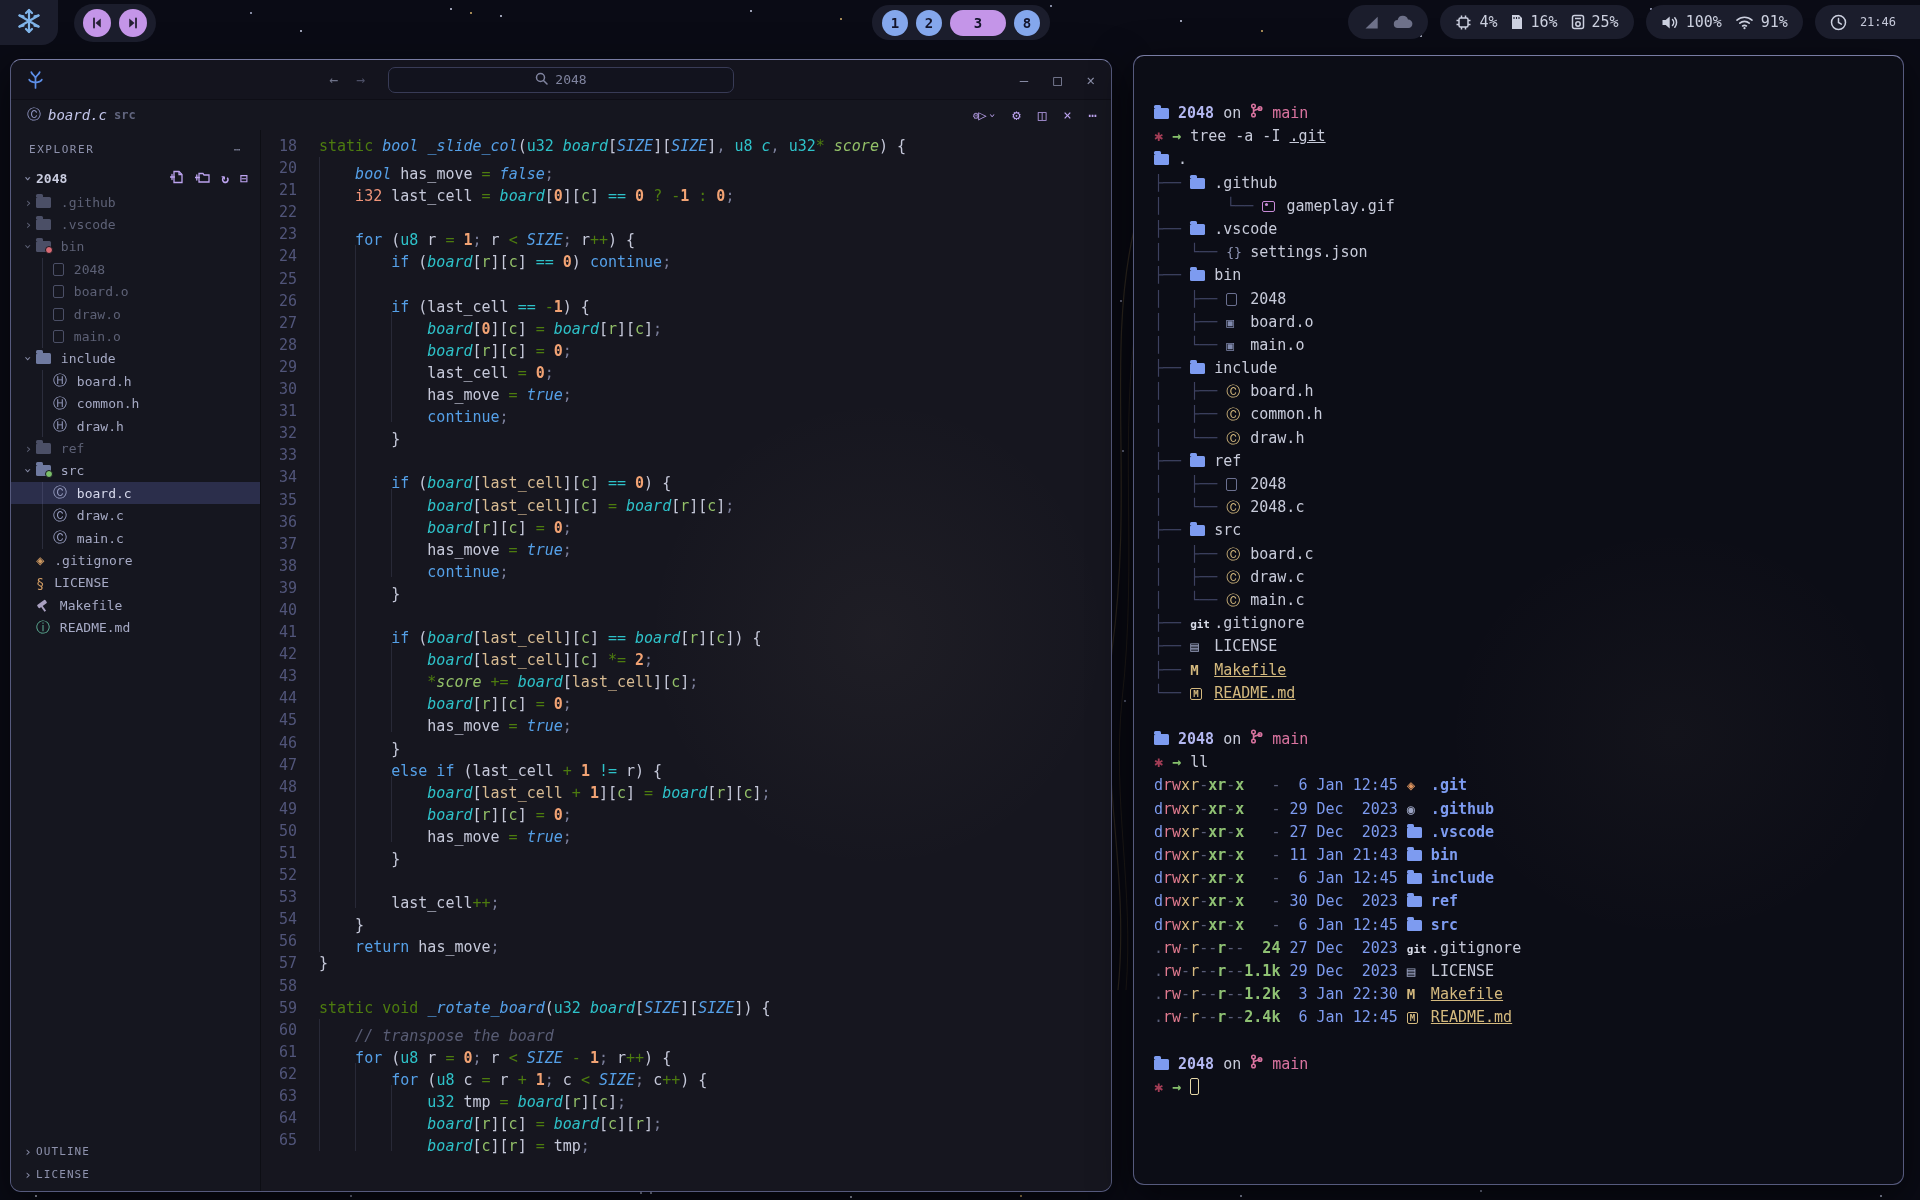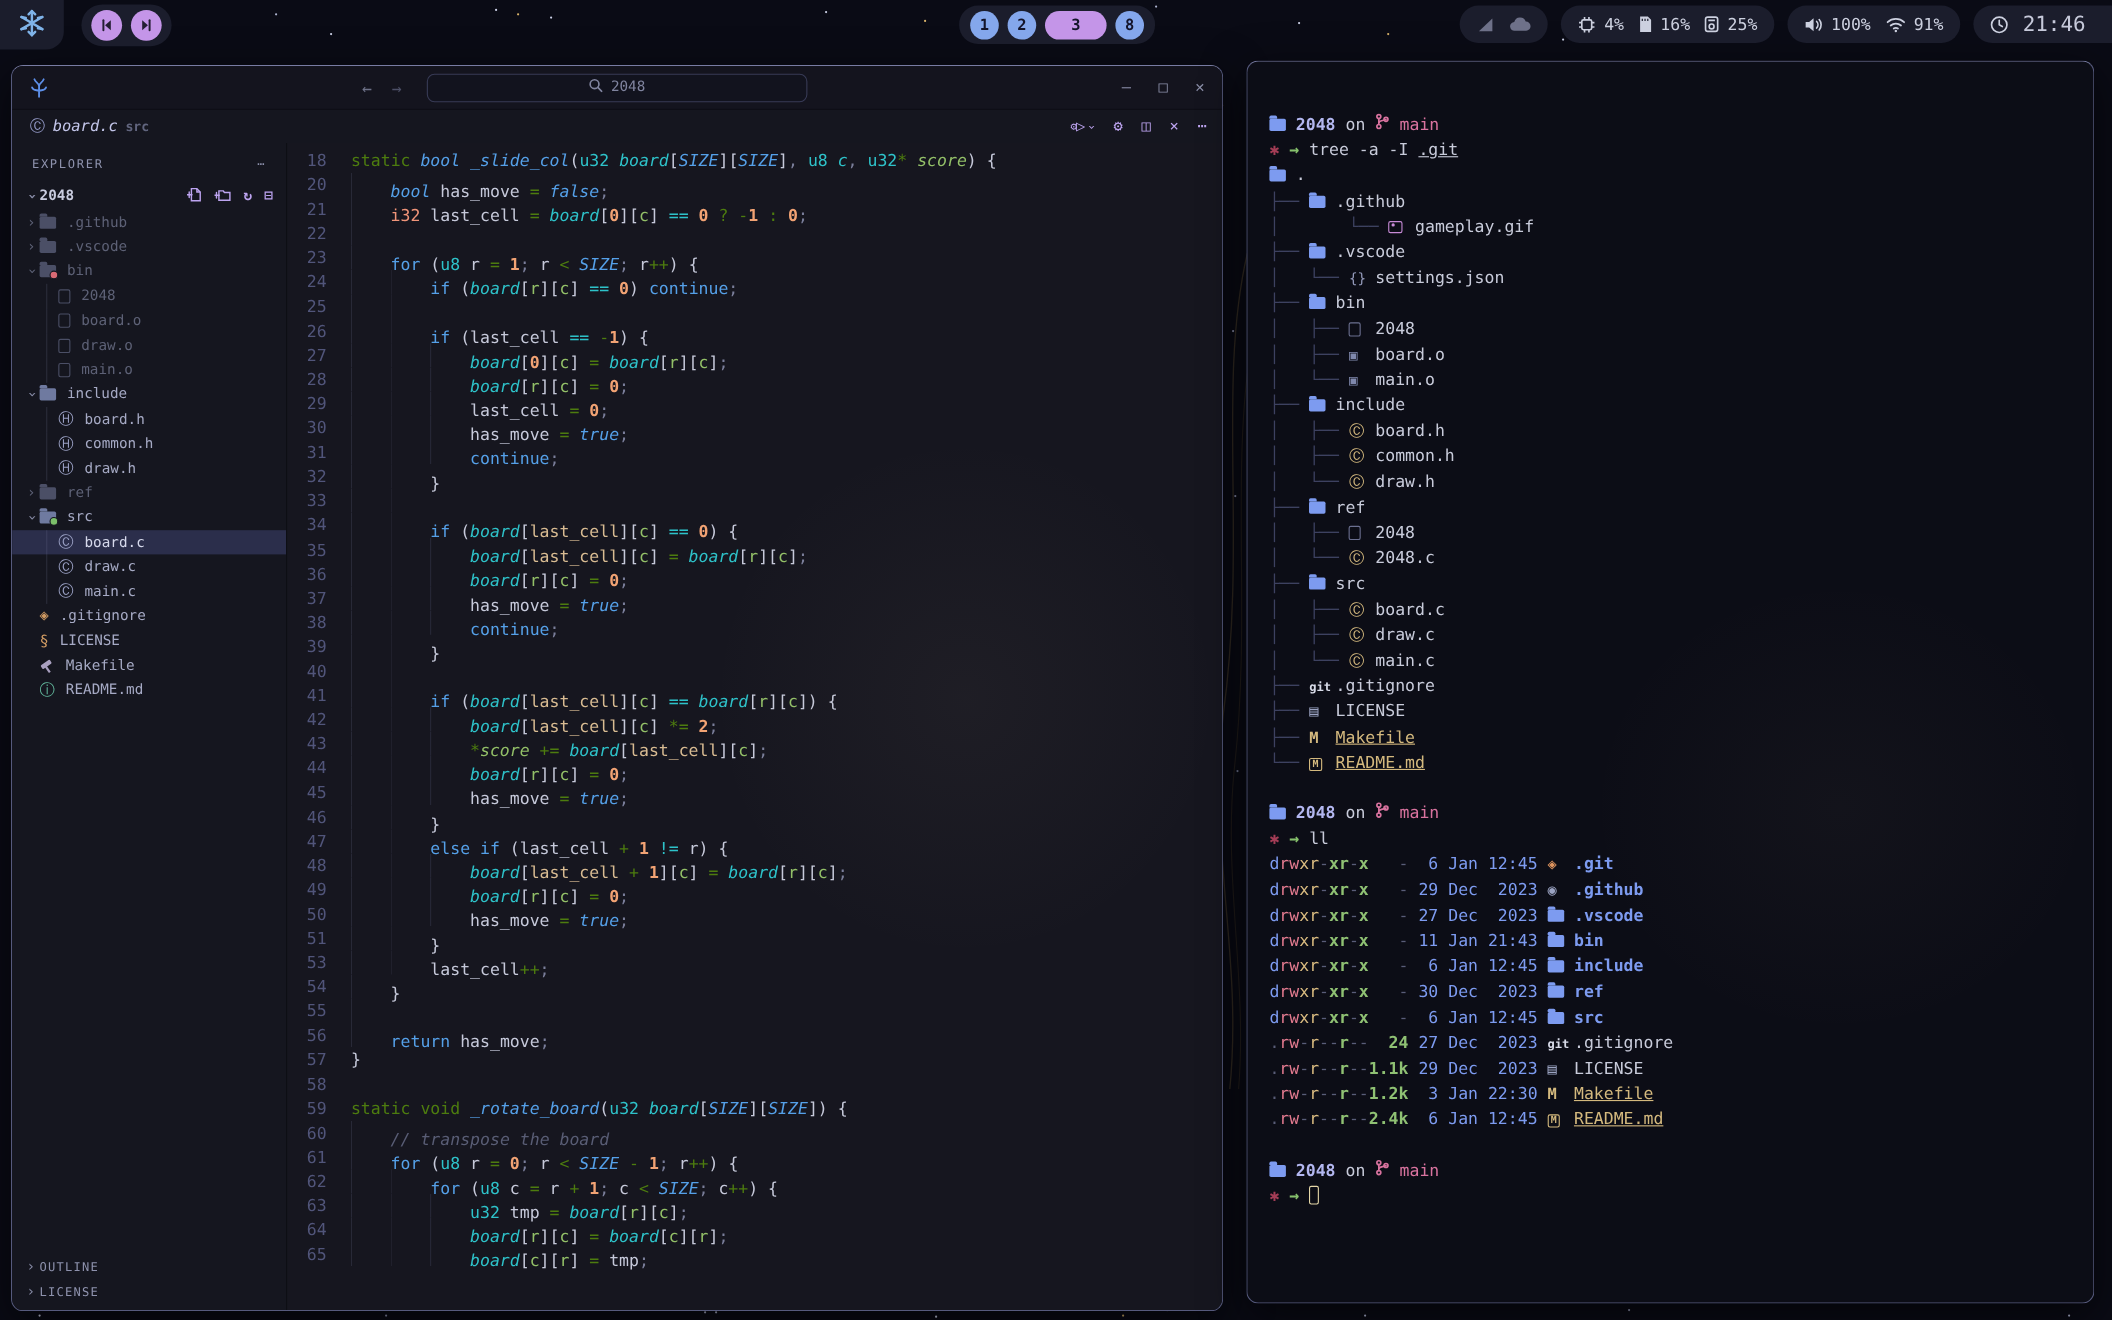--- a/index.html
+++ b/index.html
@@ -225,21 +225,21 @@
             <span>91%</span>
         </span>
       </div>
       <div class="pill clockpill">
         <span class="tbico">
           <svg width="17" height="17" viewBox="0 0 17 17" fill="none" stroke="#ccd0df" stroke-width="1.5">
               <circle cx="8.5" cy="8.5" r="7"></circle>
               <path d="M8.5 4.5v4l2.8 1.6" stroke-linecap="round"></path>
             </svg>
         </span>
-        <span style="font-size:19px">21:46</span>
+        <span style="font-size:12px">21:46</span>
       </div>
     </div>
   </header>
 
   <section class="win editor">
     <div class="titlebar">
       <span class="tb-logo">
         <svg width="19" height="19" viewBox="0 0 18 18" fill="none" stroke="#5d8fe8" stroke-width="1.6" stroke-linecap="round">
           <path d="M9 17V8M9 8C9 5 6 5 5 2M9 8c0-3 3-3 4-6M9 12c-2-1-5 0-6-3M9 12c2-1 5 0 6-3"></path>
         </svg>
@@ -462,23 +462,23 @@
           <div class="cl"><span class="g">42</span><span class="cb"><span class="gu"></span><span class="gu"></span><span class="gu"></span><span class="ti">board</span><span class="w">[</span><span class="tn">last_cell</span><span class="w">][</span><span class="g2">c</span><span class="w">] </span><span class="p">*= </span><span class="o">2</span><span class="d">;</span></span></div>
           <div class="cl"><span class="g">43</span><span class="cb"><span class="gu"></span><span class="gu"></span><span class="gu"></span><span class="p">*</span><span class="gi">score </span><span class="p">+= </span><span class="ti">board</span><span class="w">[</span><span class="tn">last_cell</span><span class="w">][</span><span class="g2">c</span><span class="w">]</span><span class="d">;</span></span></div>
           <div class="cl"><span class="g">44</span><span class="cb"><span class="gu"></span><span class="gu"></span><span class="gu"></span><span class="ti">board</span><span class="w">[</span><span class="g2">r</span><span class="w">][</span><span class="g2">c</span><span class="w">] </span><span class="p">= </span><span class="o">0</span><span class="d">;</span></span></div>
           <div class="cl"><span class="g">45</span><span class="cb"><span class="gu"></span><span class="gu"></span><span class="gu"></span><span class="w">has_move </span><span class="p">= </span><span class="bi">true</span><span class="d">;</span></span></div>
           <div class="cl"><span class="g">46</span><span class="cb"><span class="gu"></span><span class="gu"></span><span class="w">}</span></span></div>
           <div class="cl"><span class="g">47</span><span class="cb"><span class="gu"></span><span class="gu"></span><span class="b">else if </span><span class="w">(last_cell </span><span class="p">+ </span><span class="o">1 </span><span class="t">!= </span><span class="w">r) {</span></span></div>
           <div class="cl"><span class="g">48</span><span class="cb"><span class="gu"></span><span class="gu"></span><span class="gu"></span><span class="ti">board</span><span class="w">[</span><span class="tn">last_cell </span><span class="p">+ </span><span class="o">1</span><span class="w">][</span><span class="g2">c</span><span class="w">] </span><span class="p">= </span><span class="ti">board</span><span class="w">[</span><span class="g2">r</span><span class="w">][</span><span class="g2">c</span><span class="w">]</span><span class="d">;</span></span></div>
           <div class="cl"><span class="g">49</span><span class="cb"><span class="gu"></span><span class="gu"></span><span class="gu"></span><span class="ti">board</span><span class="w">[</span><span class="g2">r</span><span class="w">][</span><span class="g2">c</span><span class="w">] </span><span class="p">= </span><span class="o">0</span><span class="d">;</span></span></div>
           <div class="cl"><span class="g">50</span><span class="cb"><span class="gu"></span><span class="gu"></span><span class="gu"></span><span class="w">has_move </span><span class="p">= </span><span class="bi">true</span><span class="d">;</span></span></div>
           <div class="cl"><span class="g">51</span><span class="cb"><span class="gu"></span><span class="gu"></span><span class="w">}</span></span></div>
+          <div class="cl"><span class="g">52</span><span class="cb"><span class="gu"></span><span class="gu"></span></span></div>
           <div class="cl"><span class="g">53</span><span class="cb"><span class="gu"></span><span class="gu"></span><span class="w">last_cell</span><span class="p">++</span><span class="d">;</span></span></div>
           <div class="cl"><span class="g">54</span><span class="cb"><span class="gu"></span><span class="w">}</span></span></div>
-          <div class="cl"><span class="g">55</span><span class="cb"><span class="gu"></span></span></div>
           <div class="cl"><span class="g">56</span><span class="cb"><span class="gu"></span><span class="b">return </span><span class="w">has_move</span><span class="d">;</span></span></div>
           <div class="cl"><span class="g">57</span><span class="cb"><span class="w">}</span></span></div>
           <div class="cl"><span class="g">58</span><span class="cb"></span></div>
           <div class="cl"><span class="g">59</span><span class="cb"><span class="p">static void </span><span class="bi">_rotate_board</span><span class="w">(</span><span class="t">u32 </span><span class="ti">board</span><span class="w">[</span><span class="bi">SIZE</span><span class="w">][</span><span class="bi">SIZE</span><span class="w">]) {</span></span></div>
           <div class="cl"><span class="g">60</span><span class="cb"><span class="gu"></span><span class="c">// transpose the board</span></span></div>
           <div class="cl"><span class="g">61</span><span class="cb"><span class="gu"></span><span class="b">for </span><span class="w">(</span><span class="t">u8 </span><span class="w">r </span><span class="p">= </span><span class="o">0</span><span class="d">; </span><span class="w">r </span><span class="p">&lt; </span><span class="bi">SIZE </span><span class="p">- </span><span class="o">1</span><span class="d">; </span><span class="w">r</span><span class="p">++</span><span class="w">) {</span></span></div>
           <div class="cl"><span class="g">62</span><span class="cb"><span class="gu"></span><span class="gu"></span><span class="b">for </span><span class="w">(</span><span class="t">u8 </span><span class="w">c </span><span class="p">= </span><span class="w">r </span><span class="p">+ </span><span class="o">1</span><span class="d">; </span><span class="w">c </span><span class="p">&lt; </span><span class="bi">SIZE</span><span class="d">; </span><span class="w">c</span><span class="p">++</span><span class="w">) {</span></span></div>
           <div class="cl"><span class="g">63</span><span class="cb"><span class="gu"></span><span class="gu"></span><span class="gu"></span><span class="t">u32 </span><span class="w">tmp </span><span class="p">= </span><span class="ti">board</span><span class="w">[</span><span class="g2">r</span><span class="w">][</span><span class="g2">c</span><span class="w">]</span><span class="d">;</span></span></div>
           <div class="cl"><span class="g">64</span><span class="cb"><span class="gu"></span><span class="gu"></span><span class="gu"></span><span class="ti">board</span><span class="w">[</span><span class="g2">r</span><span class="w">][</span><span class="g2">c</span><span class="w">] </span><span class="p">= </span><span class="ti">board</span><span class="w">[</span><span class="g2">c</span><span class="w">][</span><span class="g2">r</span><span class="w">]</span><span class="d">;</span></span></div>
           <div class="cl"><span class="g">65</span><span class="cb"><span class="gu"></span><span class="gu"></span><span class="gu"></span><span class="ti">board</span><span class="w">[</span><span class="g2">c</span><span class="w">][</span><span class="g2">r</span><span class="w">] </span><span class="p">= </span><span class="w">tmp</span><span class="d">;</span></span></div>

